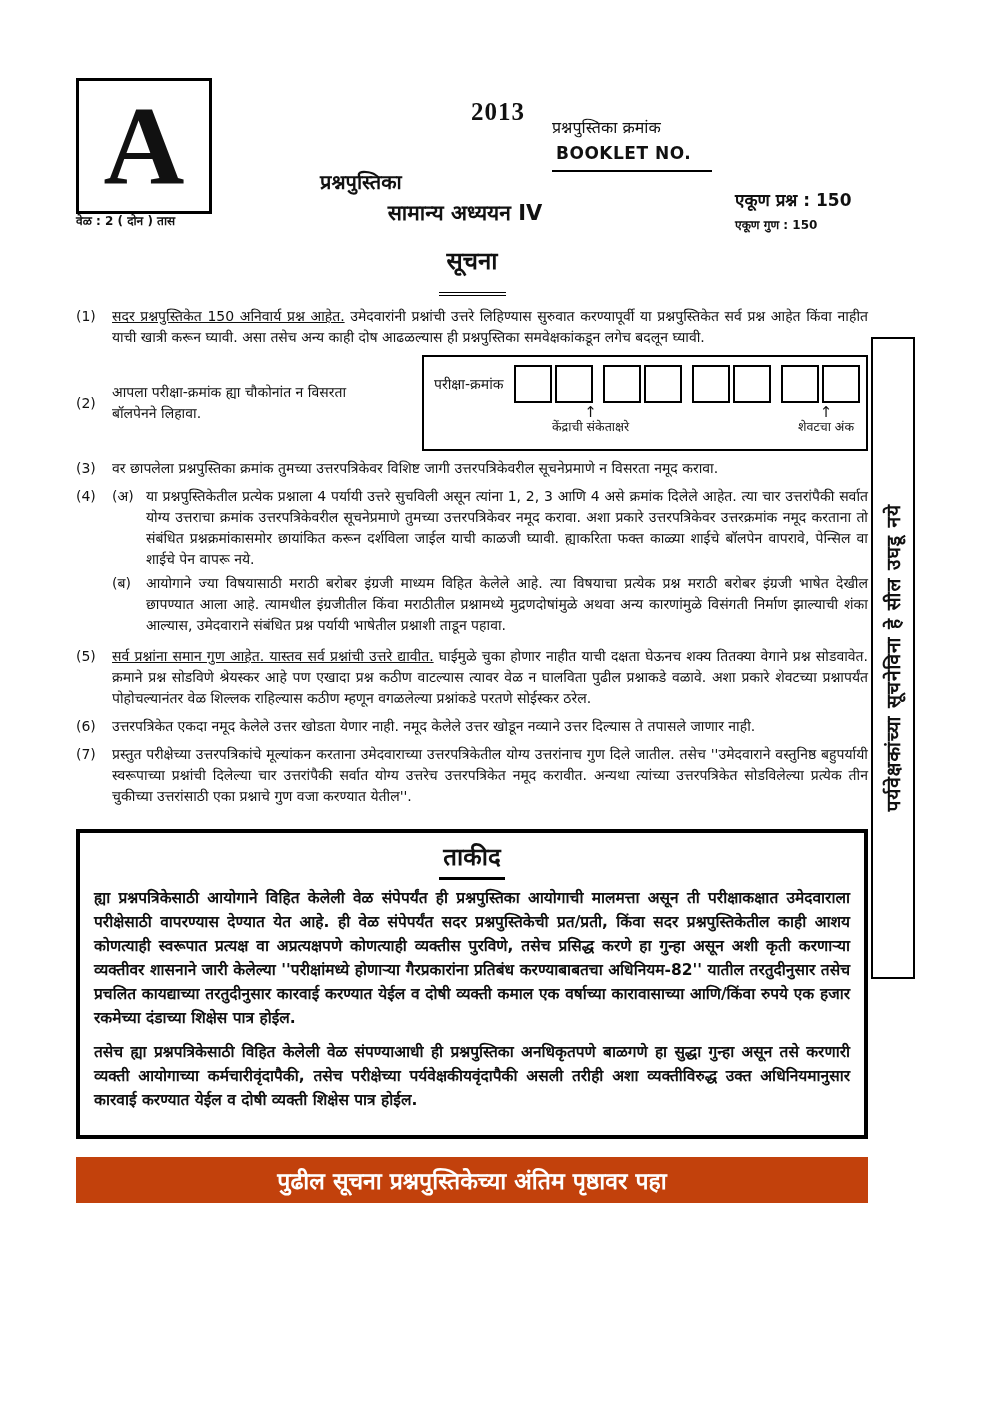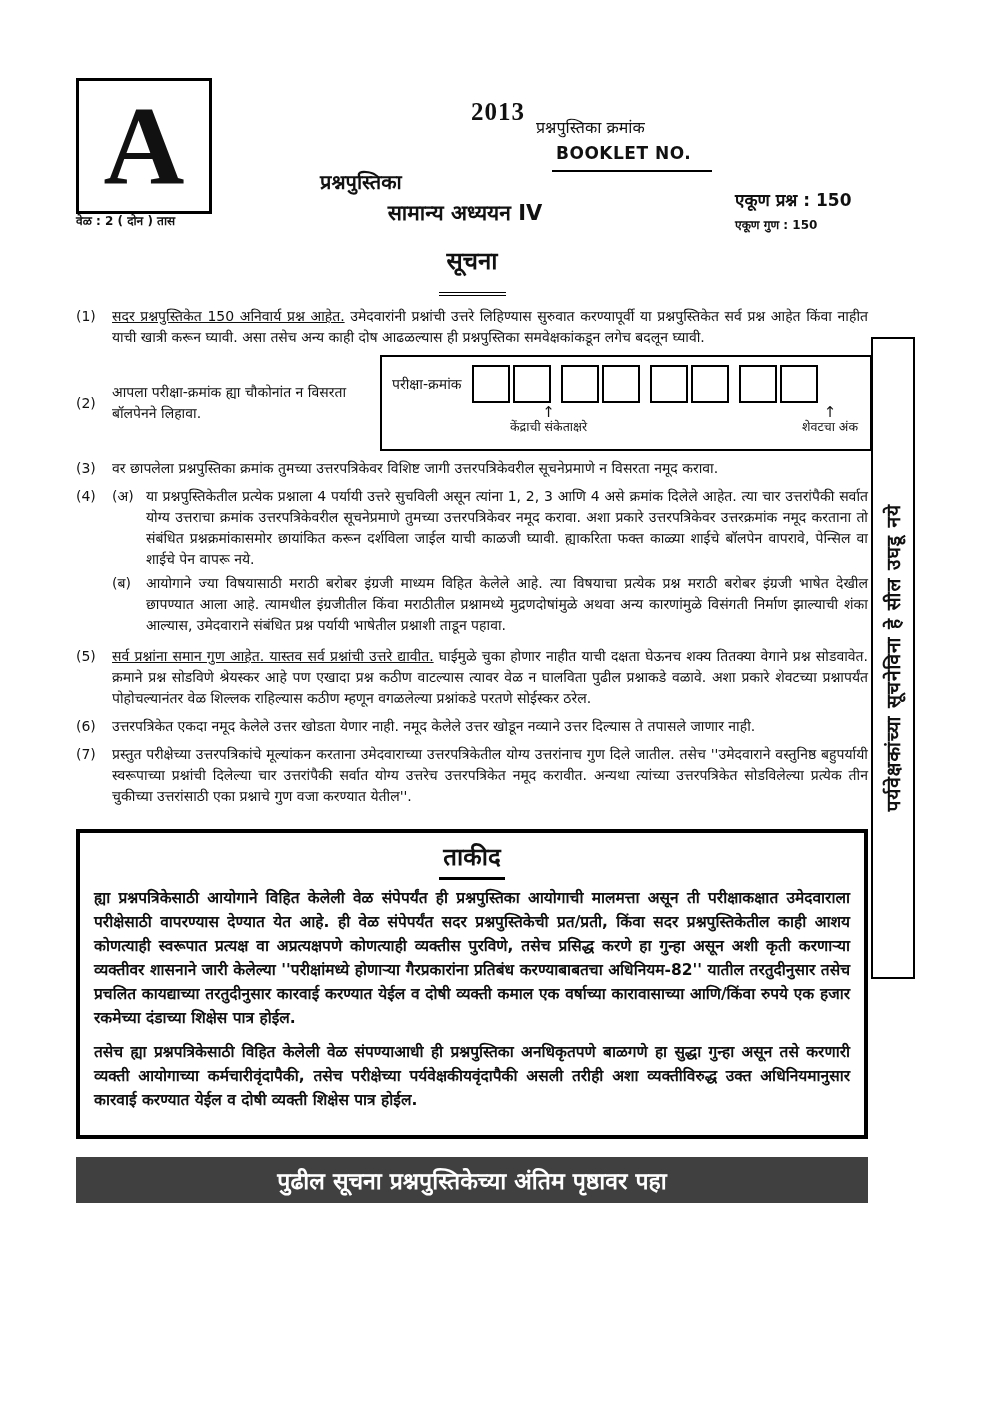--- a/index.html
+++ b/index.html
@@ -25,21 +25,21 @@
     font-size: 112px; font-weight: bold; line-height: 1;
   }
   .year {
     position: absolute; left: 405px; top: 98px; width: 120px;
     text-align: right; font-family: "Liberation Serif", serif;
     font-size: 25px; font-weight: bold; letter-spacing: 1px;
   }
   .code-line { position: absolute; left: 688px; top: 82px; white-space: nowrap; }
   .code-label { font-family: "Liberation Serif", serif; font-size: 21px; font-weight: bold; vertical-align: 6px; }
   .code-value { font-family: "Liberation Serif", serif; font-size: 38px; font-weight: bold; margin-left: 8px; }
-  .bkno-mar { position: absolute; left: 536px; top: 116px; font-size: 16px; }
+  .bkno-mar { position: absolute; left: 552px; top: 116px; font-size: 16px; }
   .bkno-eng { position: absolute; left: 556px; top: 143px; font-size: 17px; font-weight: bold; letter-spacing: .5px; }
   .bkno-line { position: absolute; left: 552px; top: 170px; width: 160px; border-bottom: 2px solid #000; }
   .title1 { position: absolute; left: 320px; top: 168px; width: 290px; font-size: 20px; font-weight: bold; }
   .title2 { position: absolute; left: 320px; top: 198px; width: 290px; text-align: center; font-size: 21px; font-weight: bold; }
   .time-allowed { position: absolute; left: 76px; top: 212px; font-size: 12px; font-weight: bold; }
   .total-q { position: absolute; left: 735px; top: 188px; font-size: 17px; font-weight: bold; }
   .total-m { position: absolute; left: 735px; top: 216px; font-size: 12px; font-weight: bold; }
 
   
   .main-col { position: absolute; left: 76px; top: 243px; width: 792px; }
@@ -57,21 +57,21 @@
   .row2 { align-items: center; }
   .item2txt { width: 268px; flex: none; text-align: left; }
 
   .sub { display: flex; margin-bottom: 3px; }
   .sublabel { width: 34px; flex: none; }
   .subtxt { flex: 1; text-align: justify; }
 
   
   .exam-box {
     flex: none; margin-left: auto;
-    width: 492px; border: 2px solid #000;
+    width: 446px; border: 2px solid #000;
     padding: 8px 10px 4px; box-sizing: border-box;
     background: #fff;
   }
   .exam-top { display: flex; align-items: center; }
   .exam-label { font-size: 14px; flex: none; margin-right: 10px; }
   .cells { display: flex; }
   .cell { width: 38px; height: 38px; border: 2px solid #000; box-sizing: border-box; background: #fff; }
   .cell + .cell { margin-left: 3px; }
   .cell.g { margin-left: 10px; }
   .exam-bottom { position: relative; height: 40px; margin-top: 2px; font-size: 12.5px; }
@@ -92,21 +92,21 @@
   .warning-title {
     display: inline-block; font-size: 24px; font-weight: bold;
     border-bottom: 3px solid #000; padding: 0 4px 1px; text-align: right;
   }
   .wp { margin: 0 0 10px; }
   .wp:last-child { margin-bottom: 13px; }
 
   
   .footer-bar {
     margin-top: 18px;
-    background: #404040; color: #fff;
+    background: #c2410c; color: #fff;
     text-align: center; font-size: 23px; font-weight: bold;
     padding: 7px 0;
   }
 
   
   .seal {
     position: absolute; left: 871px; top: 337px;
     width: 44px; height: 642px;
     border: 2px solid #000; box-sizing: border-box;
     display: flex; align-items: center; justify-content: center;

